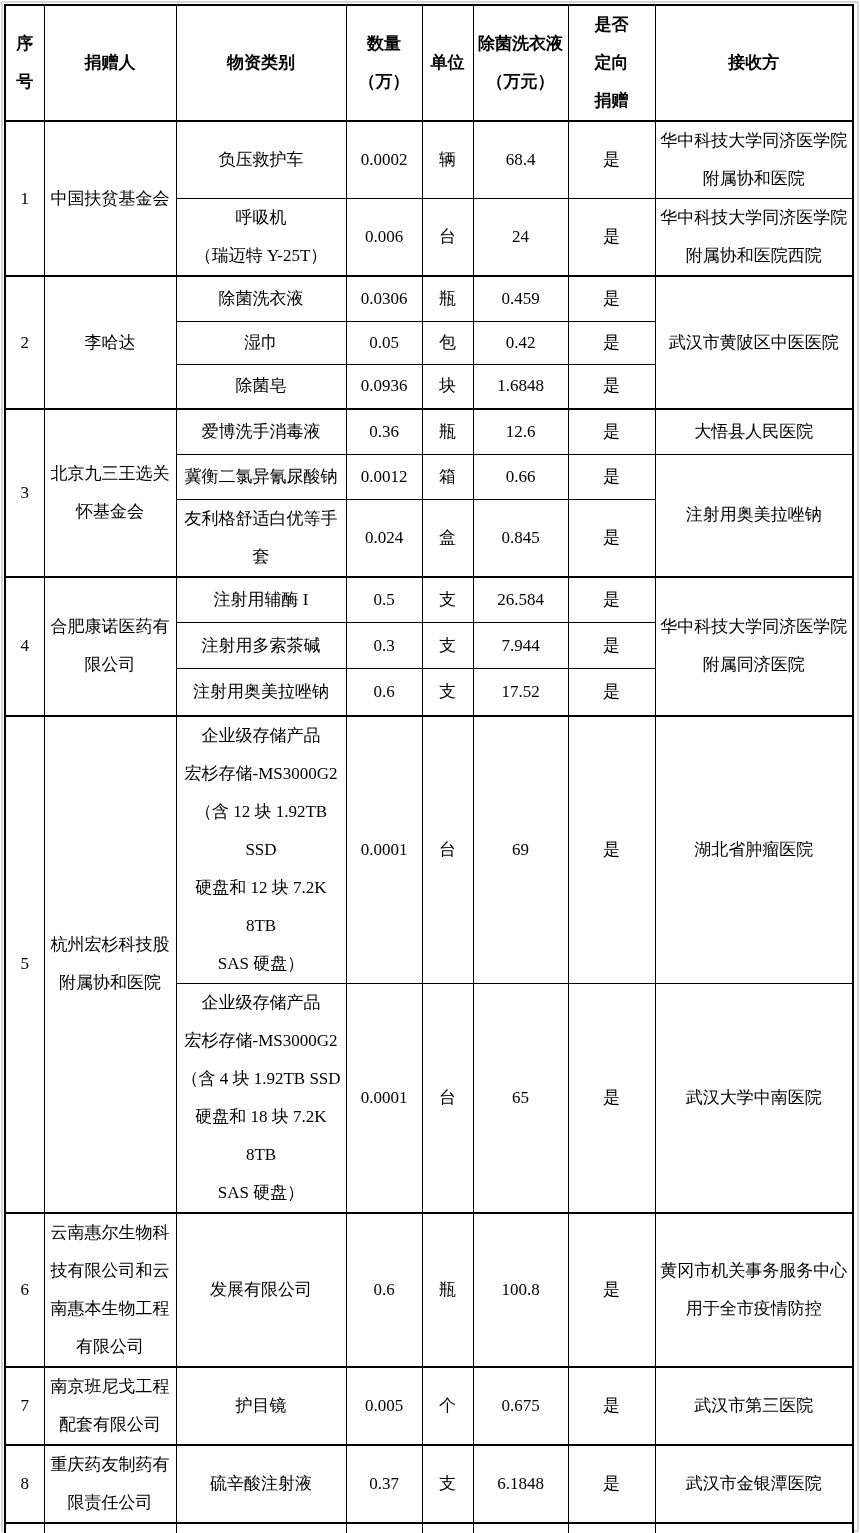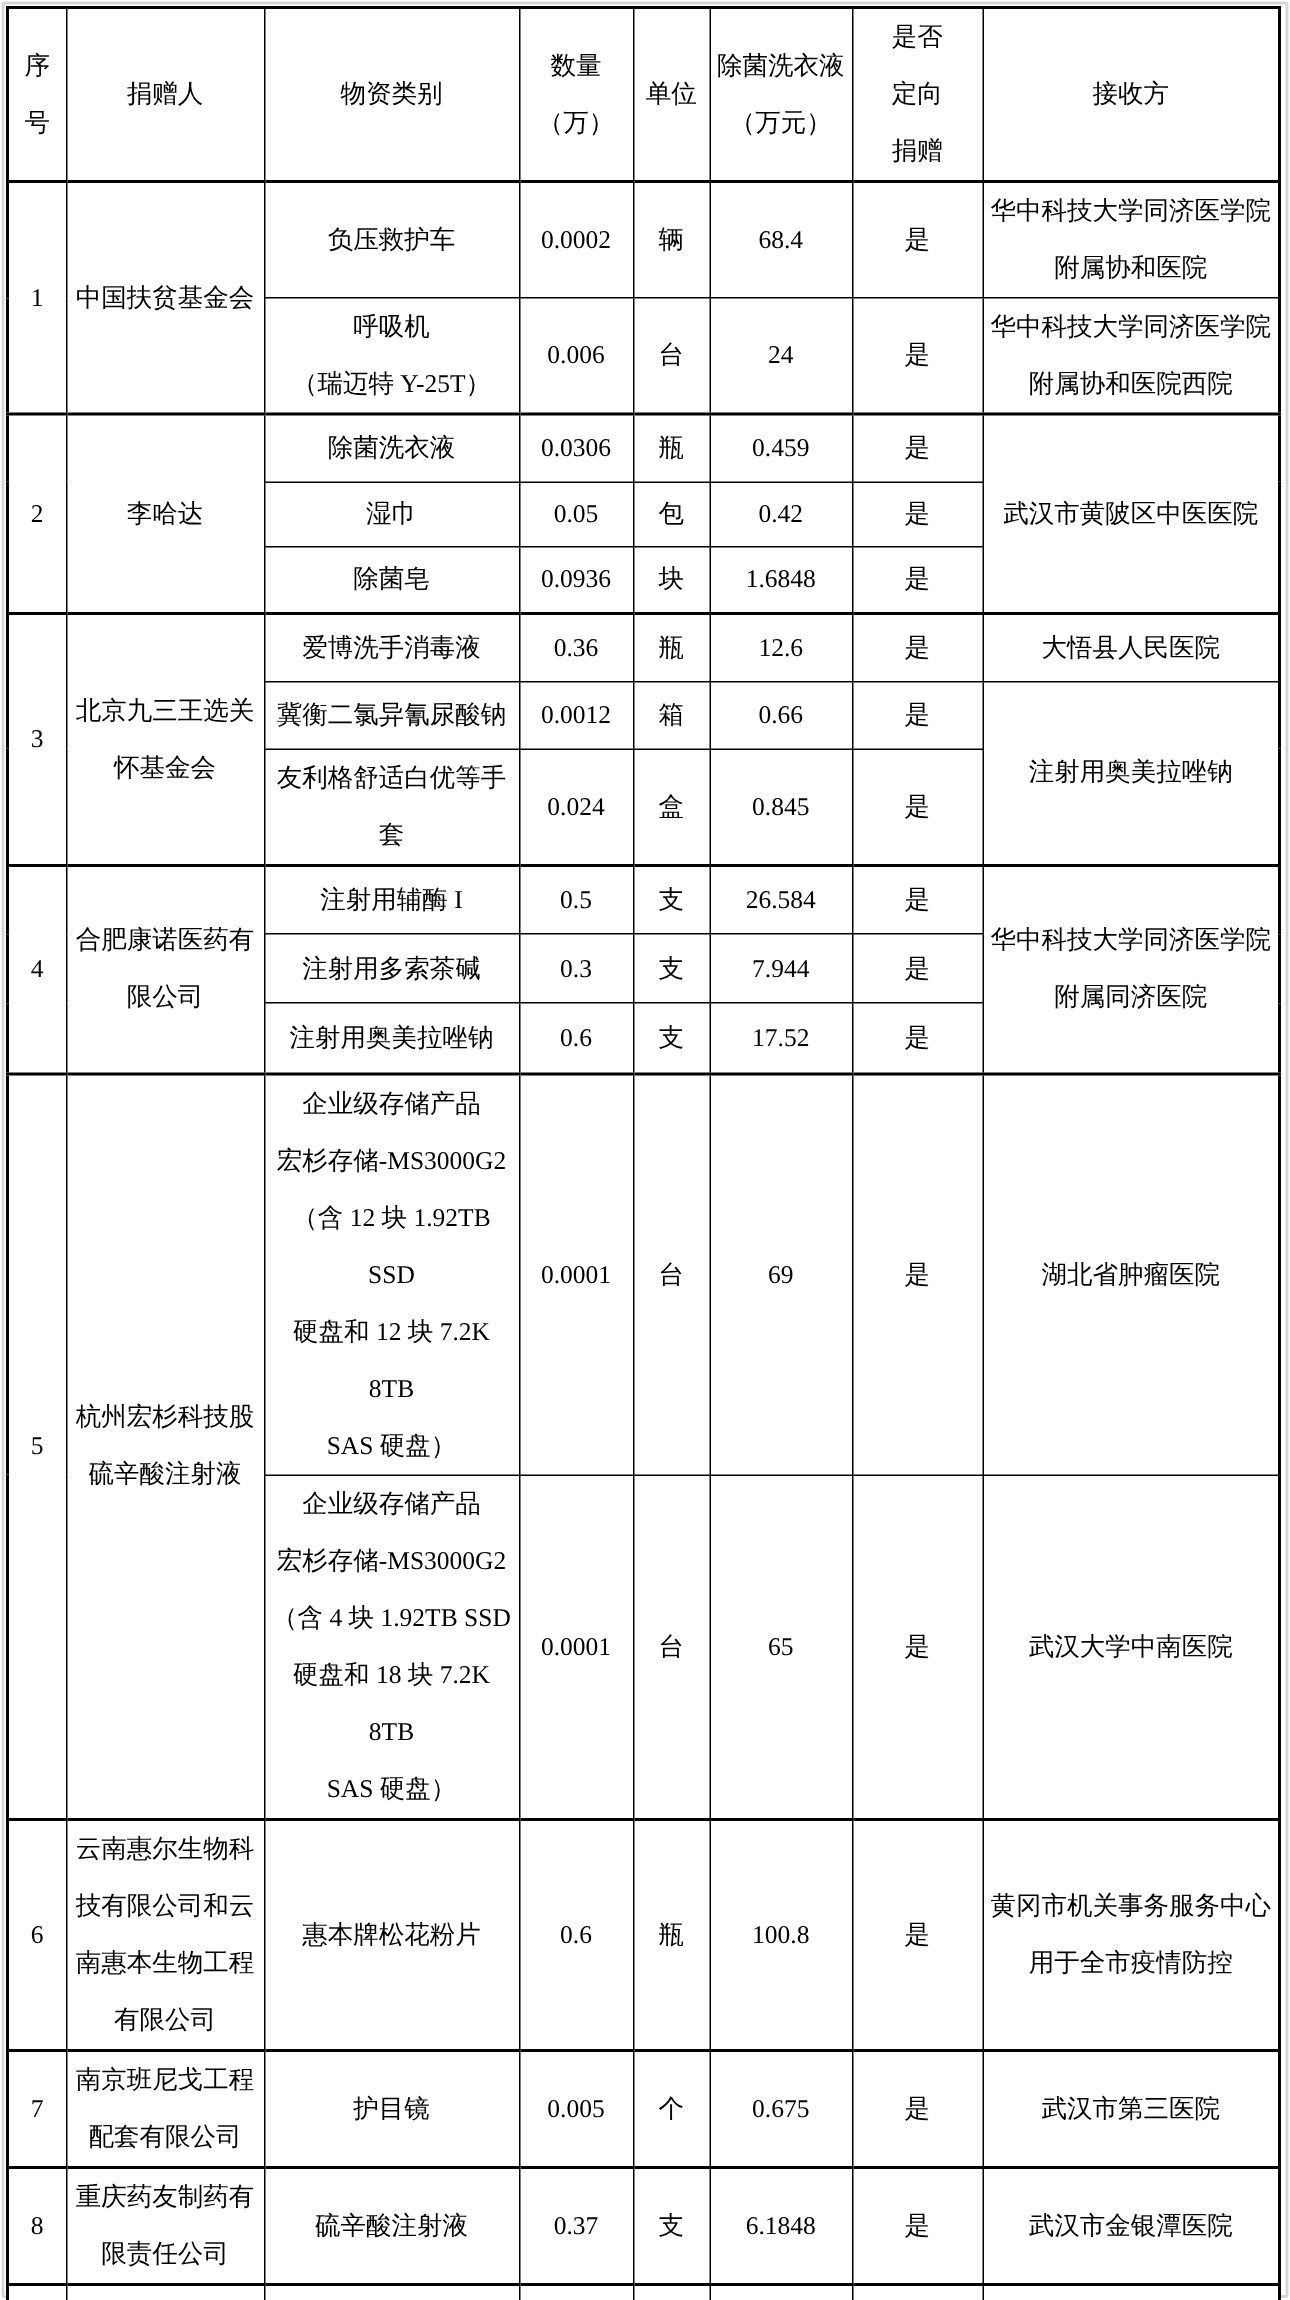--- a/index.html
+++ b/index.html
@@ -40,21 +40,21 @@
   th, td {
     border: 1px solid #000000;
     text-align: center;
     vertical-align: middle;
     padding: 0 2px;
     font-size: 17px;
     line-height: 38px;
     white-space: pre-line;
     overflow: hidden;
   }
-  th { font-weight: normal; }
+  th { font-weight: bold; }
   tr.gs > td { border-top: 2px solid #000000; }
   thead tr > th { border-bottom: 2px solid #000000; }
 </style>
 </head>
 <body>
 
 <div class="page-frame"></div>
 
 <table class="donation">
   <colgroup>
@@ -183,21 +183,21 @@
       <td>注射用奥美拉唑钠</td>
       <td>0.6</td>
       <td>支</td>
       <td>17.52</td>
       <td>是</td>
     </tr>
 
     <tr class="gs" style="height:190px">
       <td rowspan="2">5</td>
       <td rowspan="2">杭州宏杉科技股
-硫辛酸注射液</td>
+附属协和医院</td>
       <td>企业级存储产品
 宏杉存储-MS3000G2
 （含 12 块 1.92TB SSD
 硬盘和 12 块 7.2K 8TB
 SAS 硬盘）</td>
       <td>0.0001</td>
       <td>台</td>
       <td>69</td>
       <td>是</td>
       <td>湖北省肿瘤医院</td>
@@ -214,21 +214,21 @@
       <td>是</td>
       <td>武汉大学中南医院</td>
     </tr>
 
     <tr class="gs" style="height:152px">
       <td>6</td>
       <td>云南惠尔生物科
 技有限公司和云
 南惠本生物工程
 有限公司</td>
-      <td>惠本牌松花粉片</td>
+      <td>发展有限公司</td>
       <td>0.6</td>
       <td>瓶</td>
       <td>100.8</td>
       <td>是</td>
       <td>黄冈市机关事务服务中心
 用于全市疫情防控</td>
     </tr>
 
     <tr class="gs" style="height:77px">
       <td>7</td>

